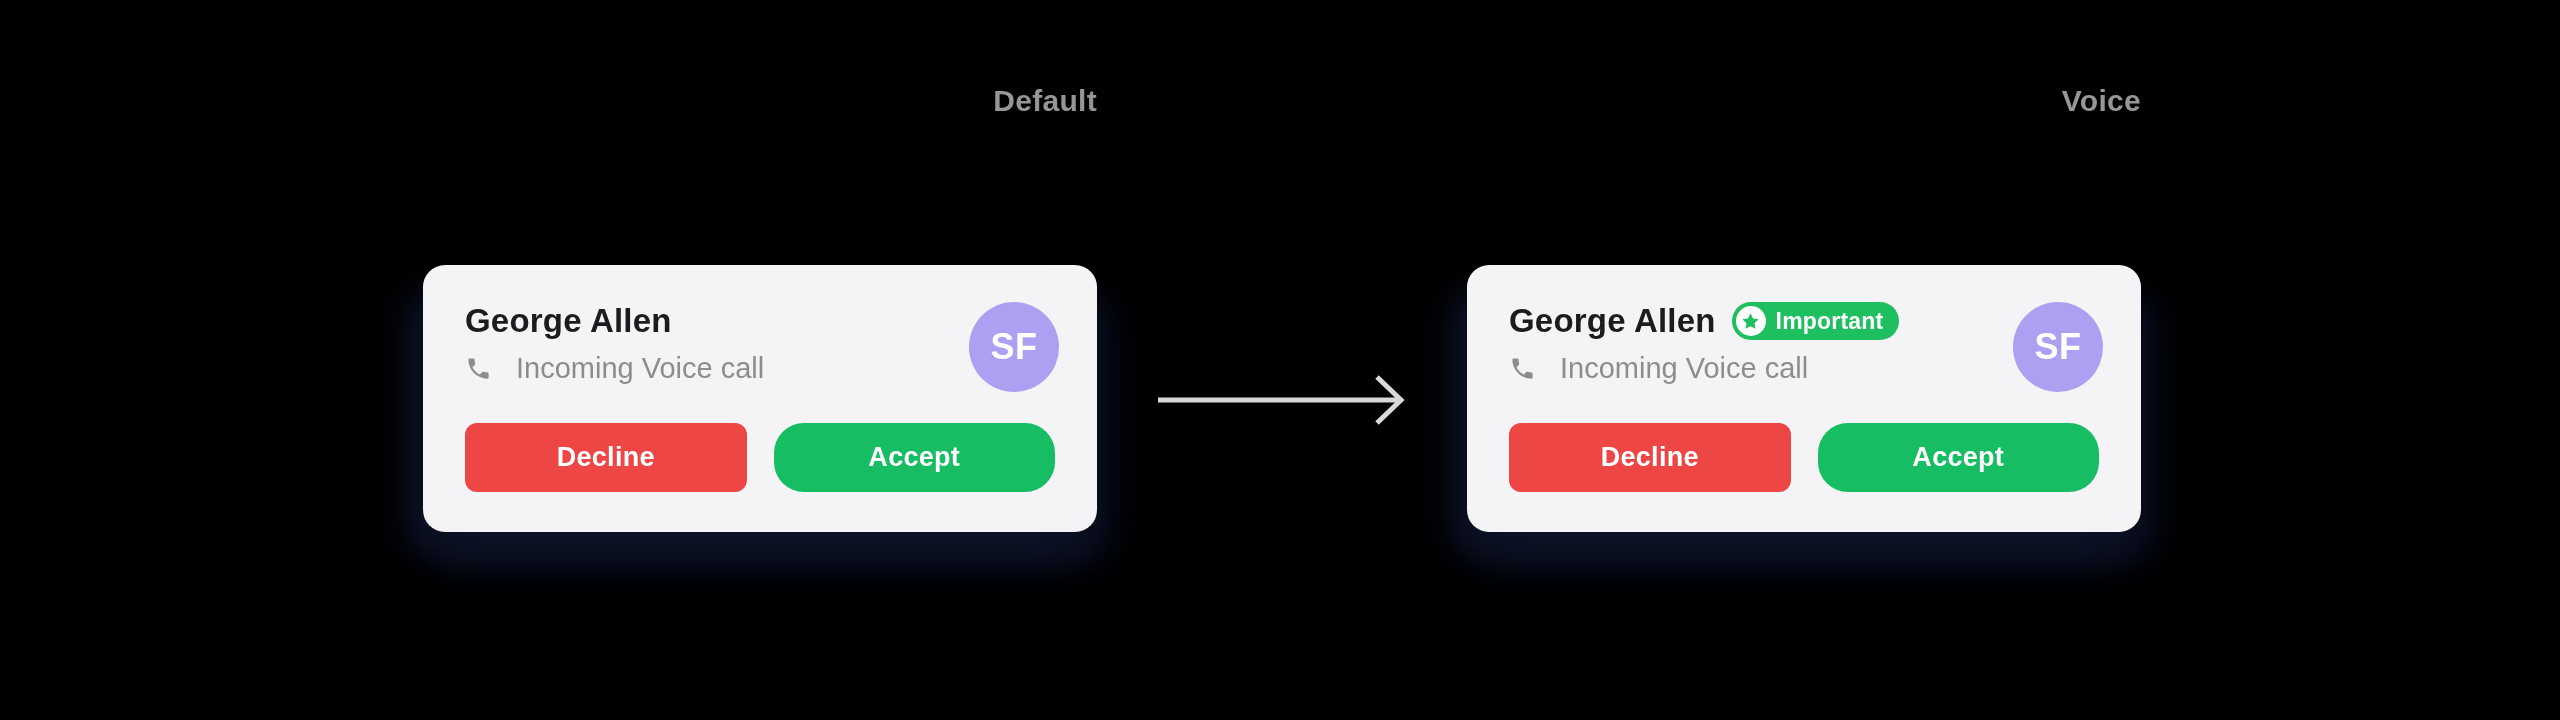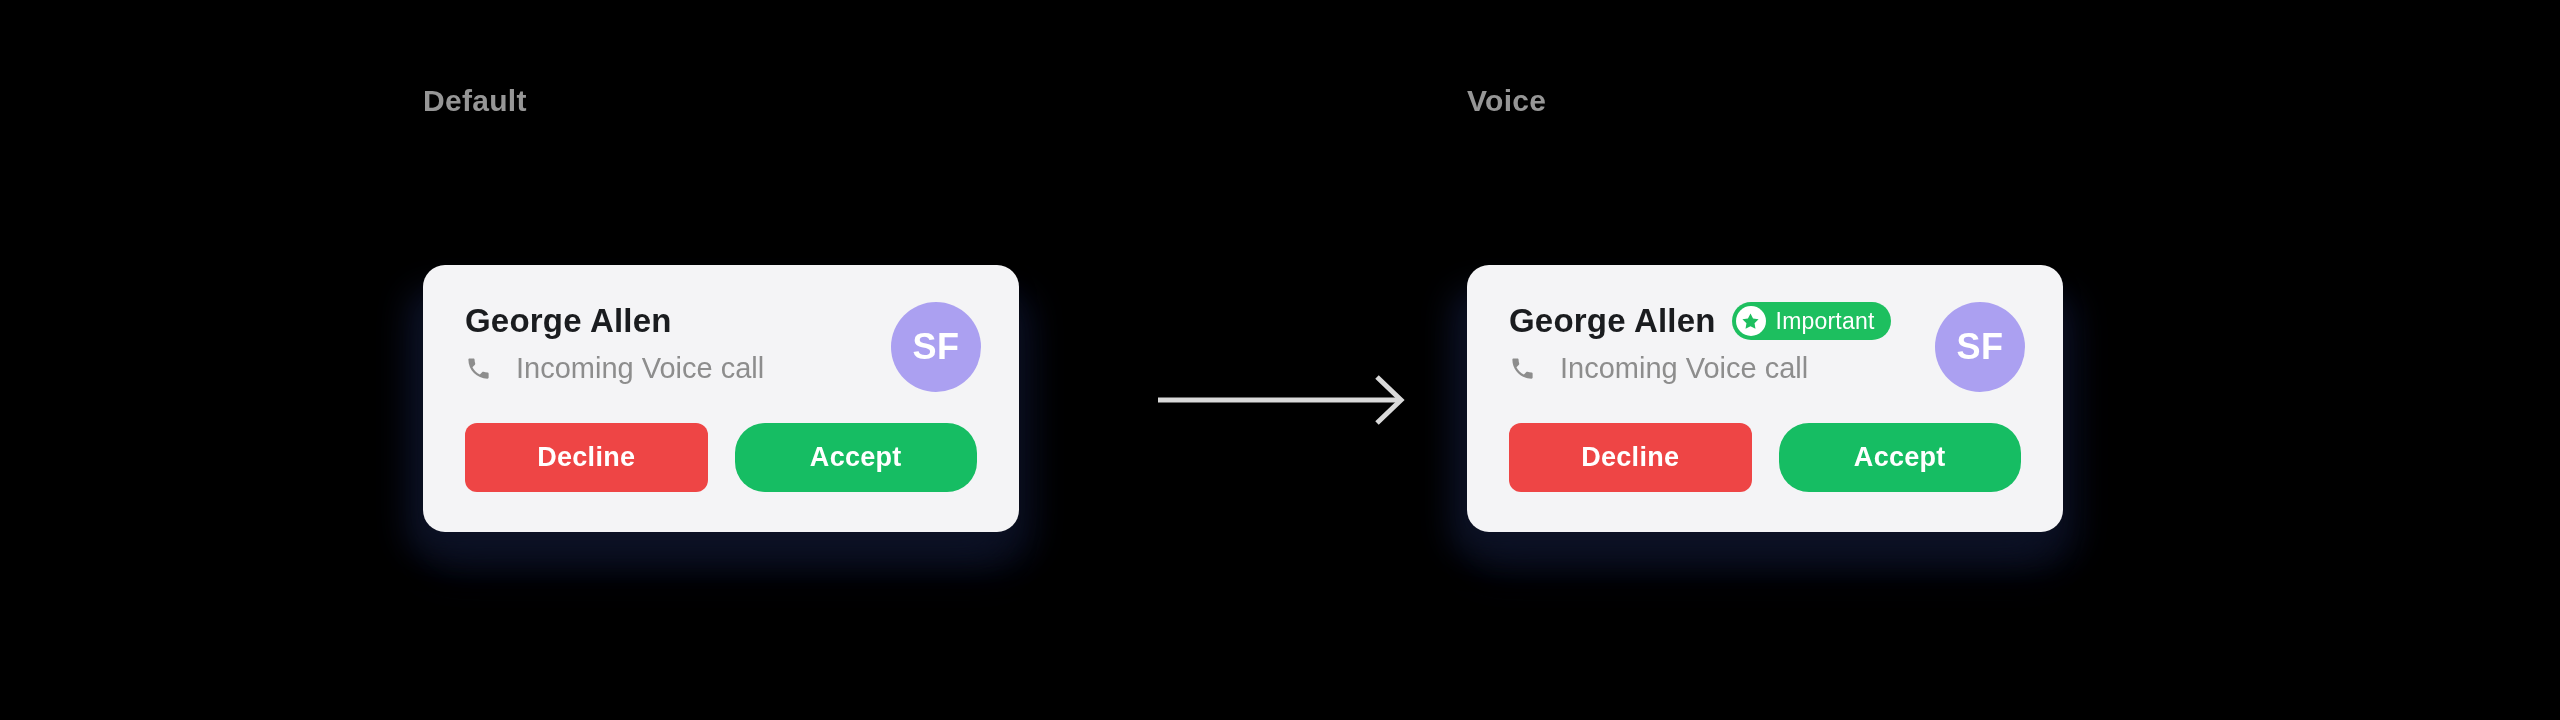--- a/index.html
+++ b/index.html
@@ -10,33 +10,33 @@
     height: 720px;
     overflow: hidden;
     font-family: "Liberation Sans", "DejaVu Sans", sans-serif;
     background: var(--background, #000000);
   }
 
   .section-label {
     position: absolute;
     top: 84px;
     width: 674px;
-    text-align: left;
+    text-align: right;
     font-size: 30px;
     font-weight: 700;
     letter-spacing: 0.3px;
     color: var(--label-text, #969696);
   }
   .section-label.default { left: 423px; }
   .section-label.custom  { left: 1467px; }
 
   .call-card {
     position: absolute;
     top: 265px;
-    width: 596px;
+    width: 674px;
     height: 267px;
     background: var(--card-bg, #f4f4f6);
     border-radius: 22px;
     padding: 34px 42px 40px 42px;
     display: flex;
     flex-direction: column;
     box-shadow:
       -18px 22px 34px -2px rgba(13, 18, 38, 0.92),
       14px 26px 36px -2px rgba(13, 18, 38, 0.85),
       0 36px 46px 2px rgba(13, 18, 38, 0.65);
@@ -73,21 +73,21 @@
     border-radius: 50%;
     background: #ffffff;
     display: flex;
     align-items: center;
     justify-content: center;
   }
   .badge-circle svg { width: 19px; height: 19px; fill: var(--badge-green, #1dbf5f); }
   .badge-label {
     color: #ffffff;
     font-size: 23px;
-    font-weight: 400;
+    font-weight: 700;
     letter-spacing: 0.2px;
     text-align: center;
   }
 
   .subtitle-row {
     display: flex;
     align-items: center;
     gap: 24px;
     margin-top: 5px;
     height: 40px;

